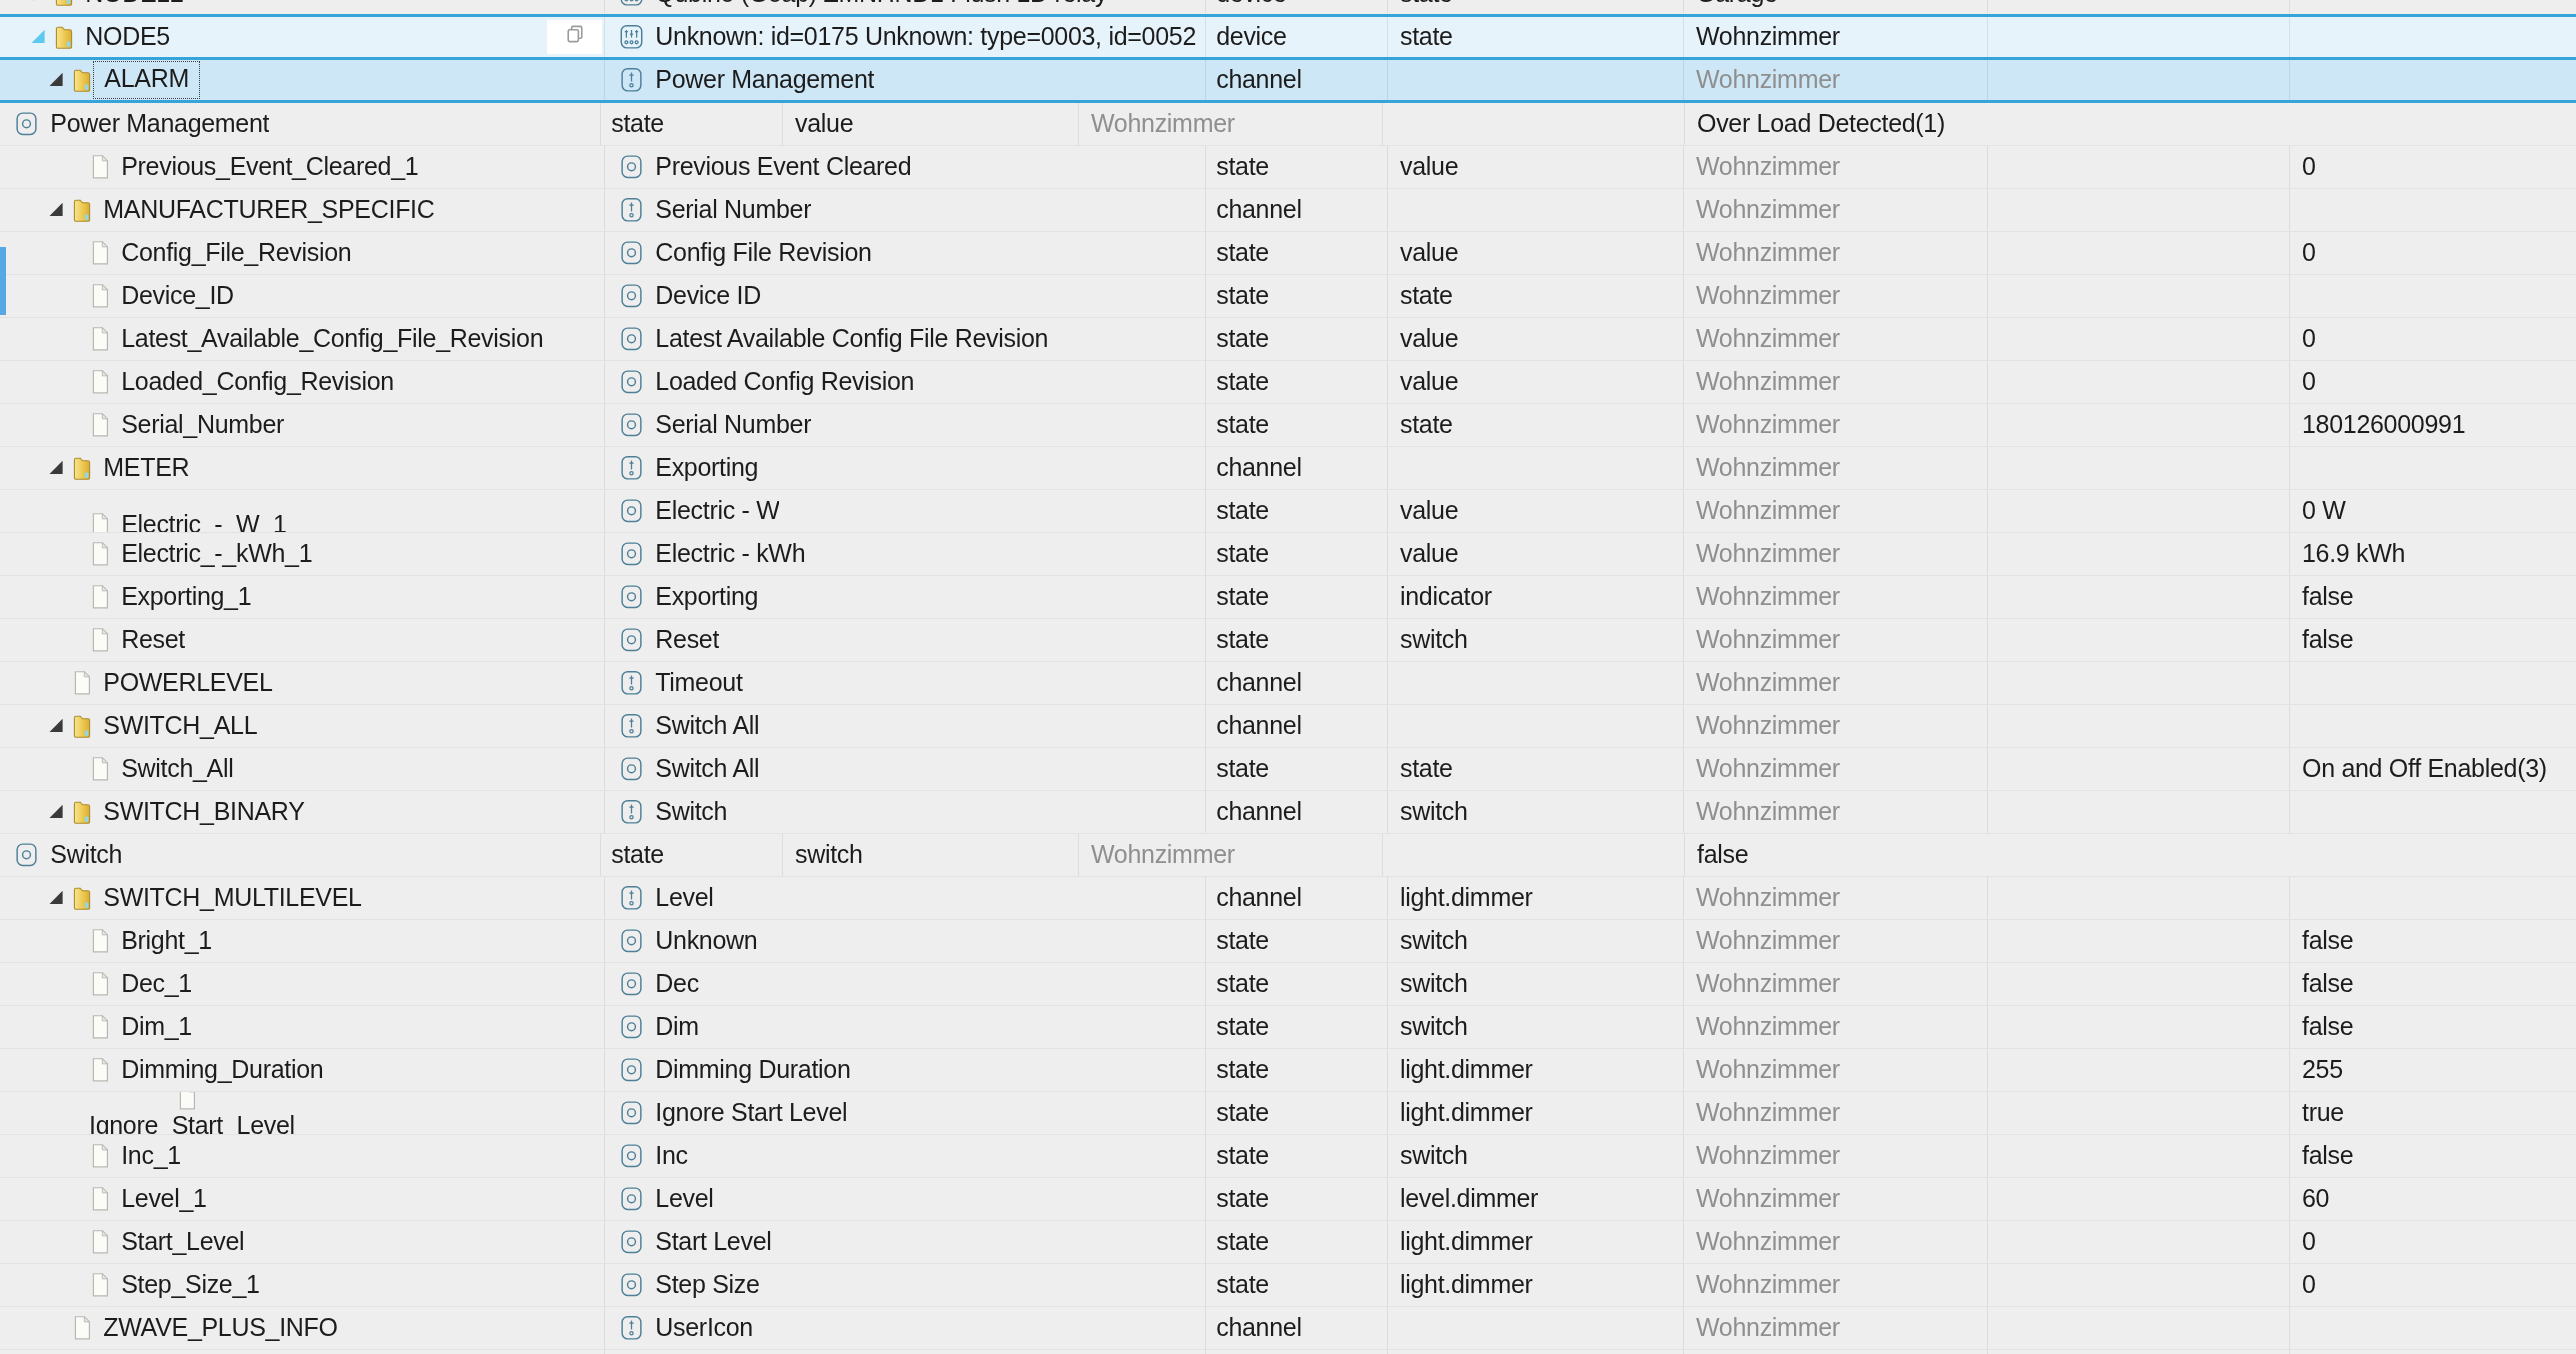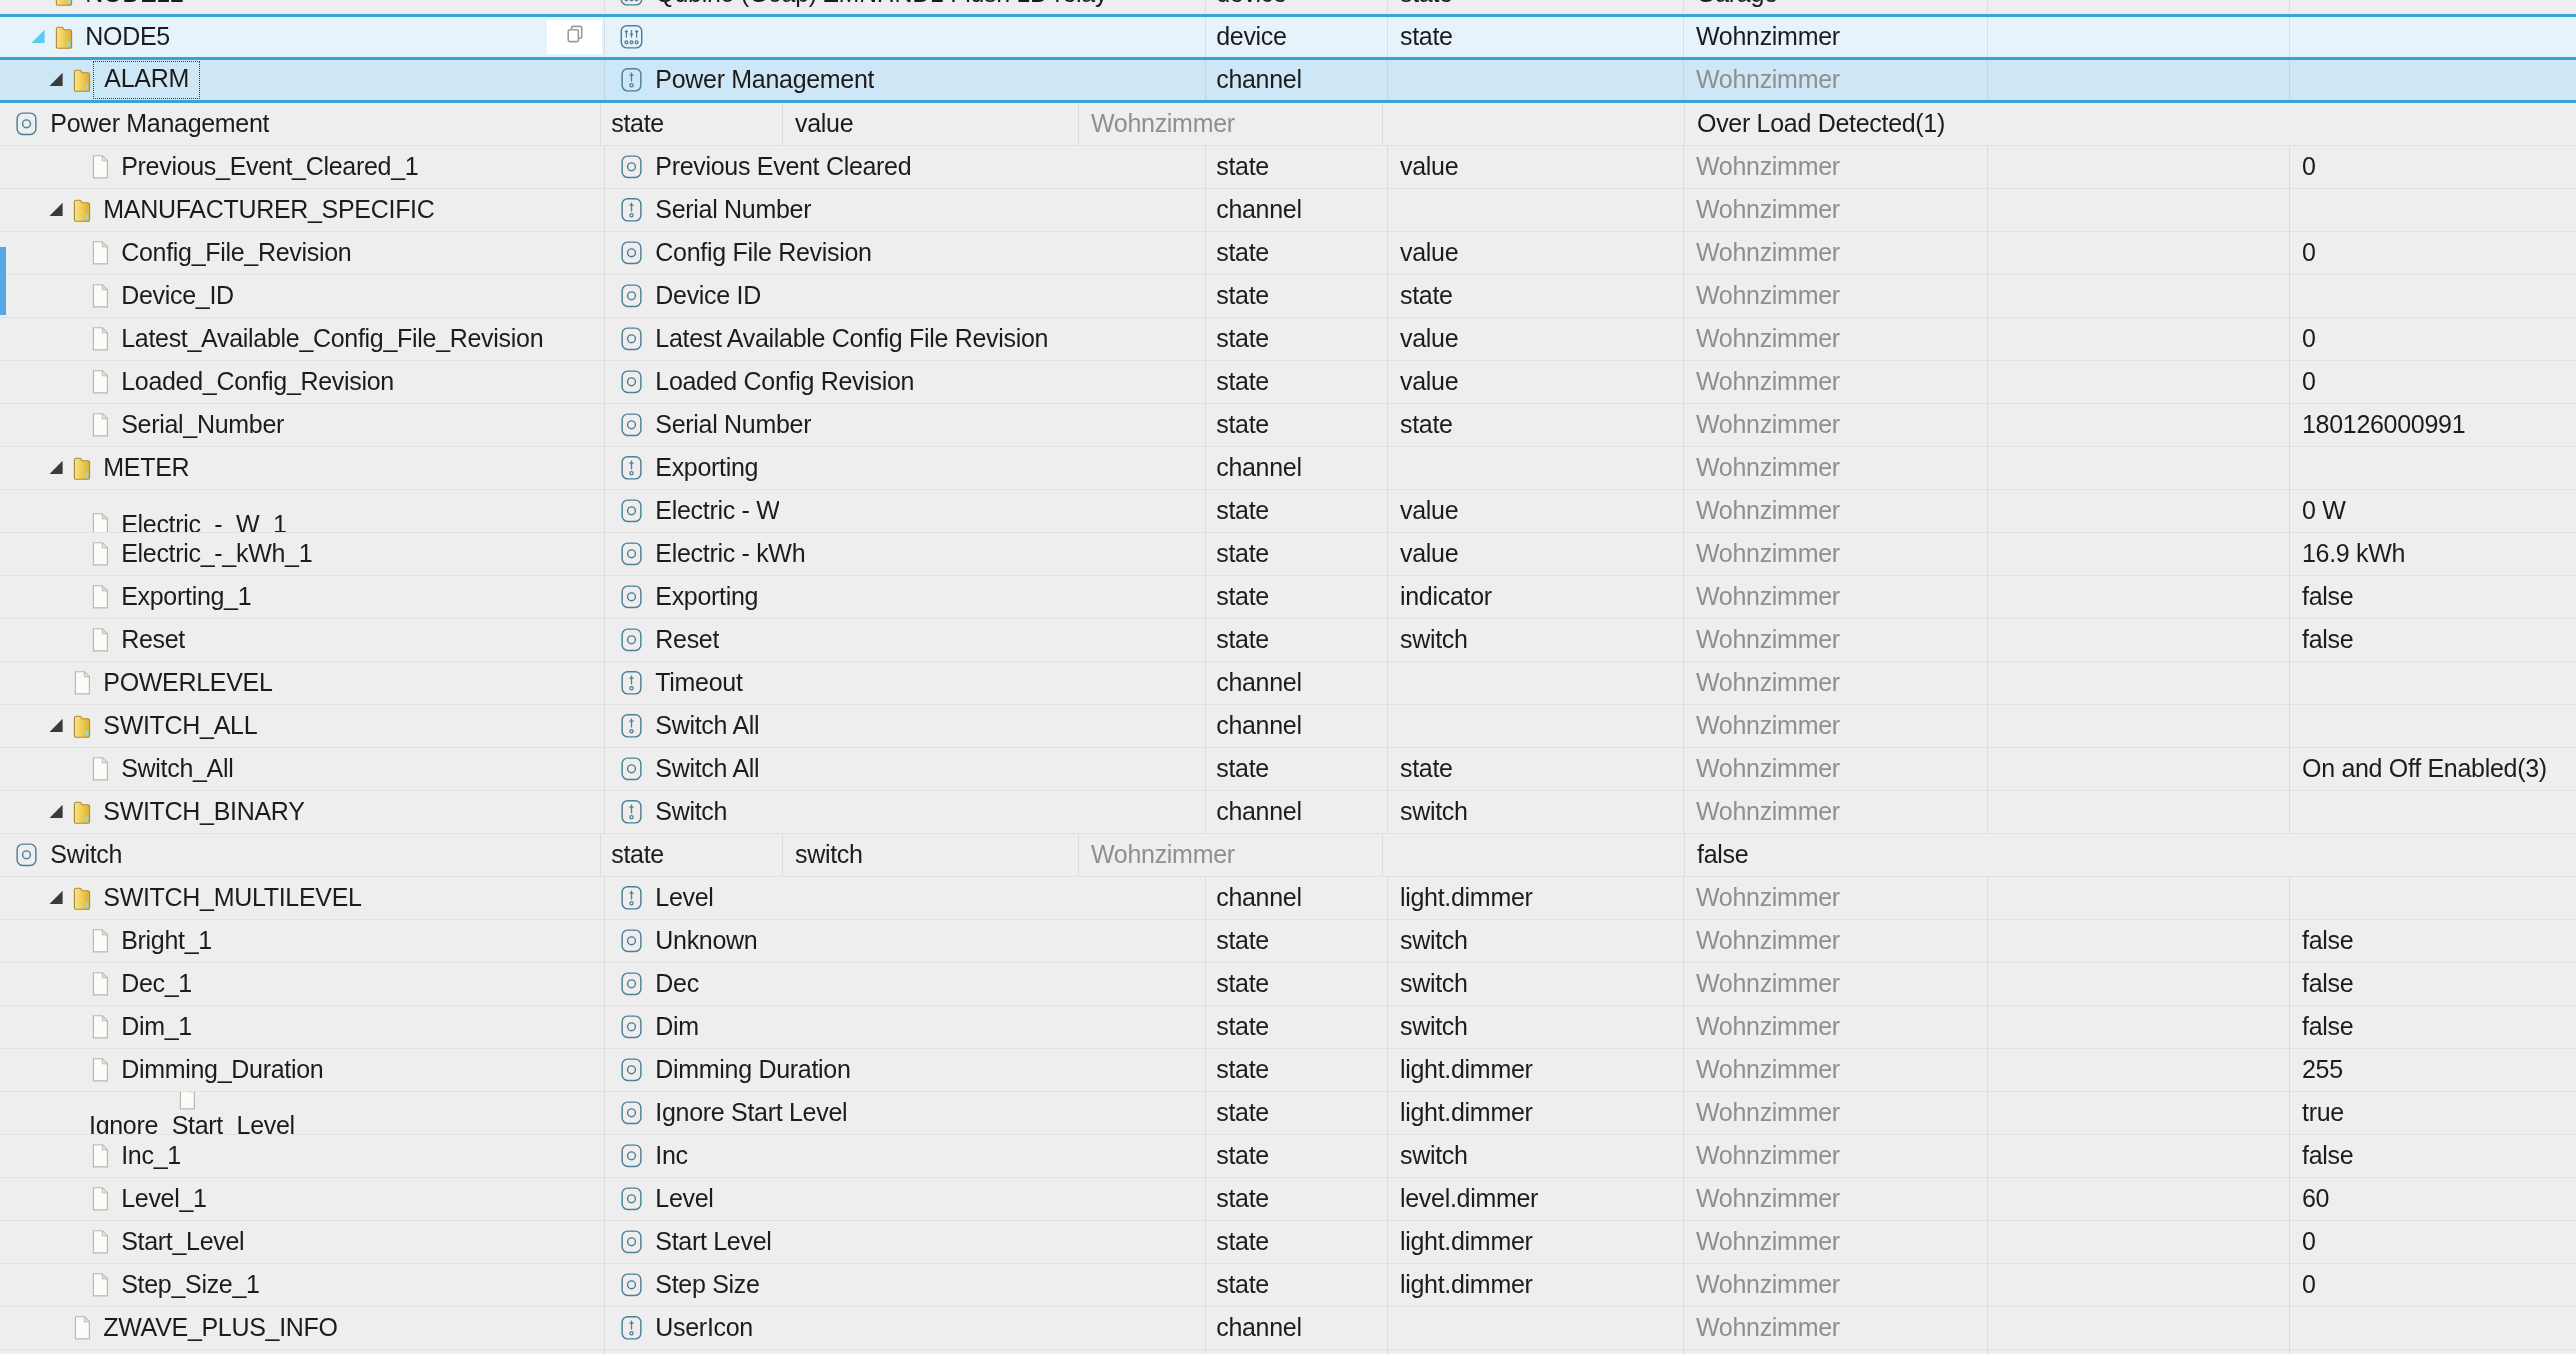--- a/index.html
+++ b/index.html
@@ -144,20 +144,21 @@
                 <line x1="13.5" y1="7" x2="13.5" y2="16"></line>
                 <line x1="11.6" y1="12" x2="15.4" y2="12"></line>
                 <line x1="19.5" y1="7" x2="19.5" y2="16"></line>
                 <line x1="17.6" y1="9" x2="21.4" y2="9"></line>
                 <circle cx="7.5" cy="21.5" r="1.7"></circle>
                 <circle cx="13.5" cy="21.5" r="1.7"></circle>
                 <circle cx="19.5" cy="21.5" r="1.7"></circle>
               </g>
             </svg>
           </div>
+          <span class="obj-label">Unknown: id=0175 Unknown: type=0003, id=0052</span>
         </div>
         <div class="cell c-type">
           <span class="obj-label">device</span>
         </div>
         <div class="cell c-role">
           <span class="obj-label">state</span>
         </div>
         <div class="cell c-room">
           <span class="obj-label">Wohnzimmer</span>
         </div>

